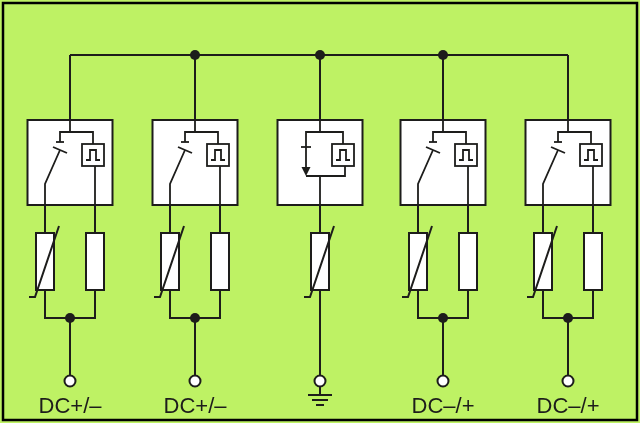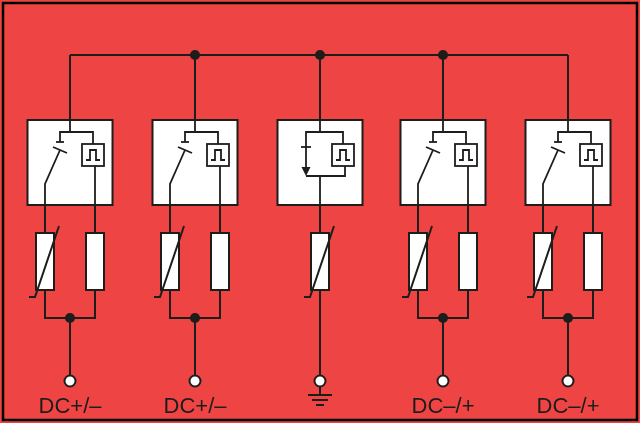--- a/index.html
+++ b/index.html
@@ -1,16 +1,16 @@
 <!DOCTYPE html>
 <html><head>
 <meta charset="utf-8">
 <style>
   html,body{margin:0;padding:0;background:#ffffff;}
-  .stage{position:relative;width:640px;height:423px;background:#ef4444;overflow:hidden;}
+  .stage{position:relative;width:640px;height:423px;background:#bef264;overflow:hidden;}
   svg{display:block;}
   .border{stroke:#000000;stroke-width:2.5;fill:none;}
   .wire{stroke:#1d1d1b;stroke-width:2;fill:none;stroke-linecap:butt;}
   .comp{stroke:#1d1d1b;stroke-width:2;fill:#ffffff;}
   .sq{stroke:#1d1d1b;stroke-width:1.8;fill:#ffffff;}
   .sym{stroke:#1d1d1b;stroke-width:1.8;fill:none;stroke-linecap:butt;}
   .sym2{stroke:#1d1d1b;stroke-width:2;fill:none;stroke-linecap:butt;}
   .dot{fill:#1d1d1b;stroke:none;}
   .term{stroke:#1d1d1b;stroke-width:2;fill:#ffffff;}
   .arrowhead{fill:#1d1d1b;stroke:none;}

